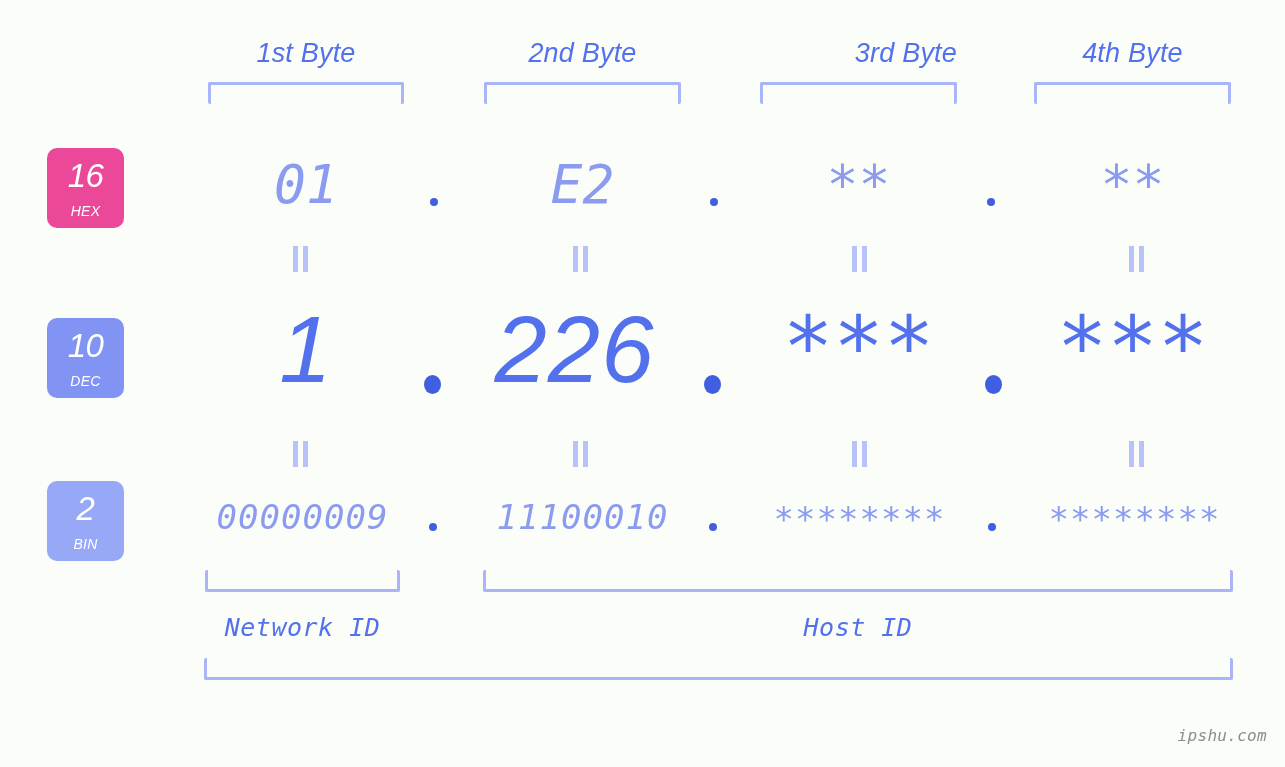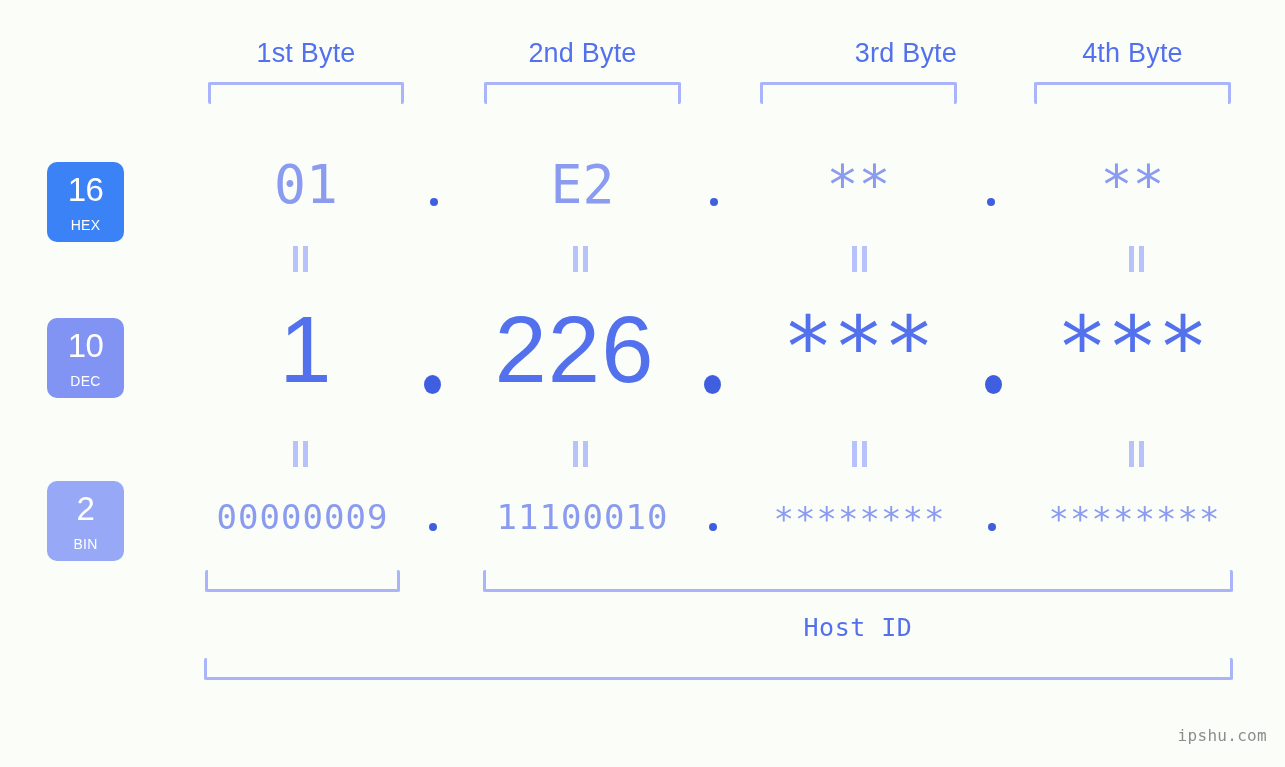--- a/index.html
+++ b/index.html
@@ -8,20 +8,21 @@
     height: 767px;
     background: #fbfdf9;
     font-family: "Liberation Sans", sans-serif;
     overflow: hidden;
   }
   #stage {
     position: relative;
     width: 1285px;
     height: 767px;
     background: #fbfdf9;
+    font-style: italic;
   }
 
   
   .byte-label {
     position: absolute;
     top: 33px;
     height: 40px;
     line-height: 40px;
     text-align: center;
     font-family: "Liberation Sans", sans-serif;
@@ -172,21 +173,21 @@
   <div class="byte-label" style="left:208px; width:196px;">1st Byte</div>
   <div class="byte-label" style="left:484px; width:197px;">2nd Byte</div>
   <div class="byte-label" style="left:760px; width:197px;text-align:right;">3rd Byte</div>
   <div class="byte-label" style="left:1034px; width:197px;">4th Byte</div>
 
   <div class="bracket down" style="left:208px; top:82px; width:196px;"></div>
   <div class="bracket down" style="left:484px; top:82px; width:197px;"></div>
   <div class="bracket down" style="left:760px; top:82px; width:197px;"></div>
   <div class="bracket down" style="left:1034px; top:82px; width:197px;"></div>
 
-  <div class="badge" style="top:162px; background:#3b82f6;">
+  <div class="badge" style="top:148px; background:#ec4899;">
     <span class="num">16</span>
     <span class="abbr">HEX</span>
   </div>
   <div class="badge" style="top:318px; background:#8194f3;">
     <span class="num">10</span>
     <span class="abbr">DEC</span>
   </div>
   <div class="badge" style="top:481px; background:#96a8f6;">
     <span class="num">2</span>
     <span class="abbr">BIN</span>
@@ -255,19 +256,20 @@
     <div class="cell" style="left:1032px; top:502px; width:205px;">********</div>
 
     <div class="dot tiny" style="left:429px; top:523px;"></div>
     <div class="dot tiny" style="left:709px; top:523px;"></div>
     <div class="dot tiny" style="left:988px; top:523px;"></div>
   </div>
 
   <div class="bracket up" style="left:205px; top:570px; width:195px;"></div>
   <div class="bracket up" style="left:483px; top:570px; width:750px;"></div>
 
+  <div class="idlabel" style="left:205px; top:613px; width:195px;">Network ID</div>
   <div class="idlabel" style="left:483px; top:613px; width:750px;">Host ID</div>
 
   <div class="bracket up" style="left:204px; top:658px; width:1029px;"></div>
 
   <div class="watermark">ipshu.com</div>
 
 </div>
 
 </body></html>

